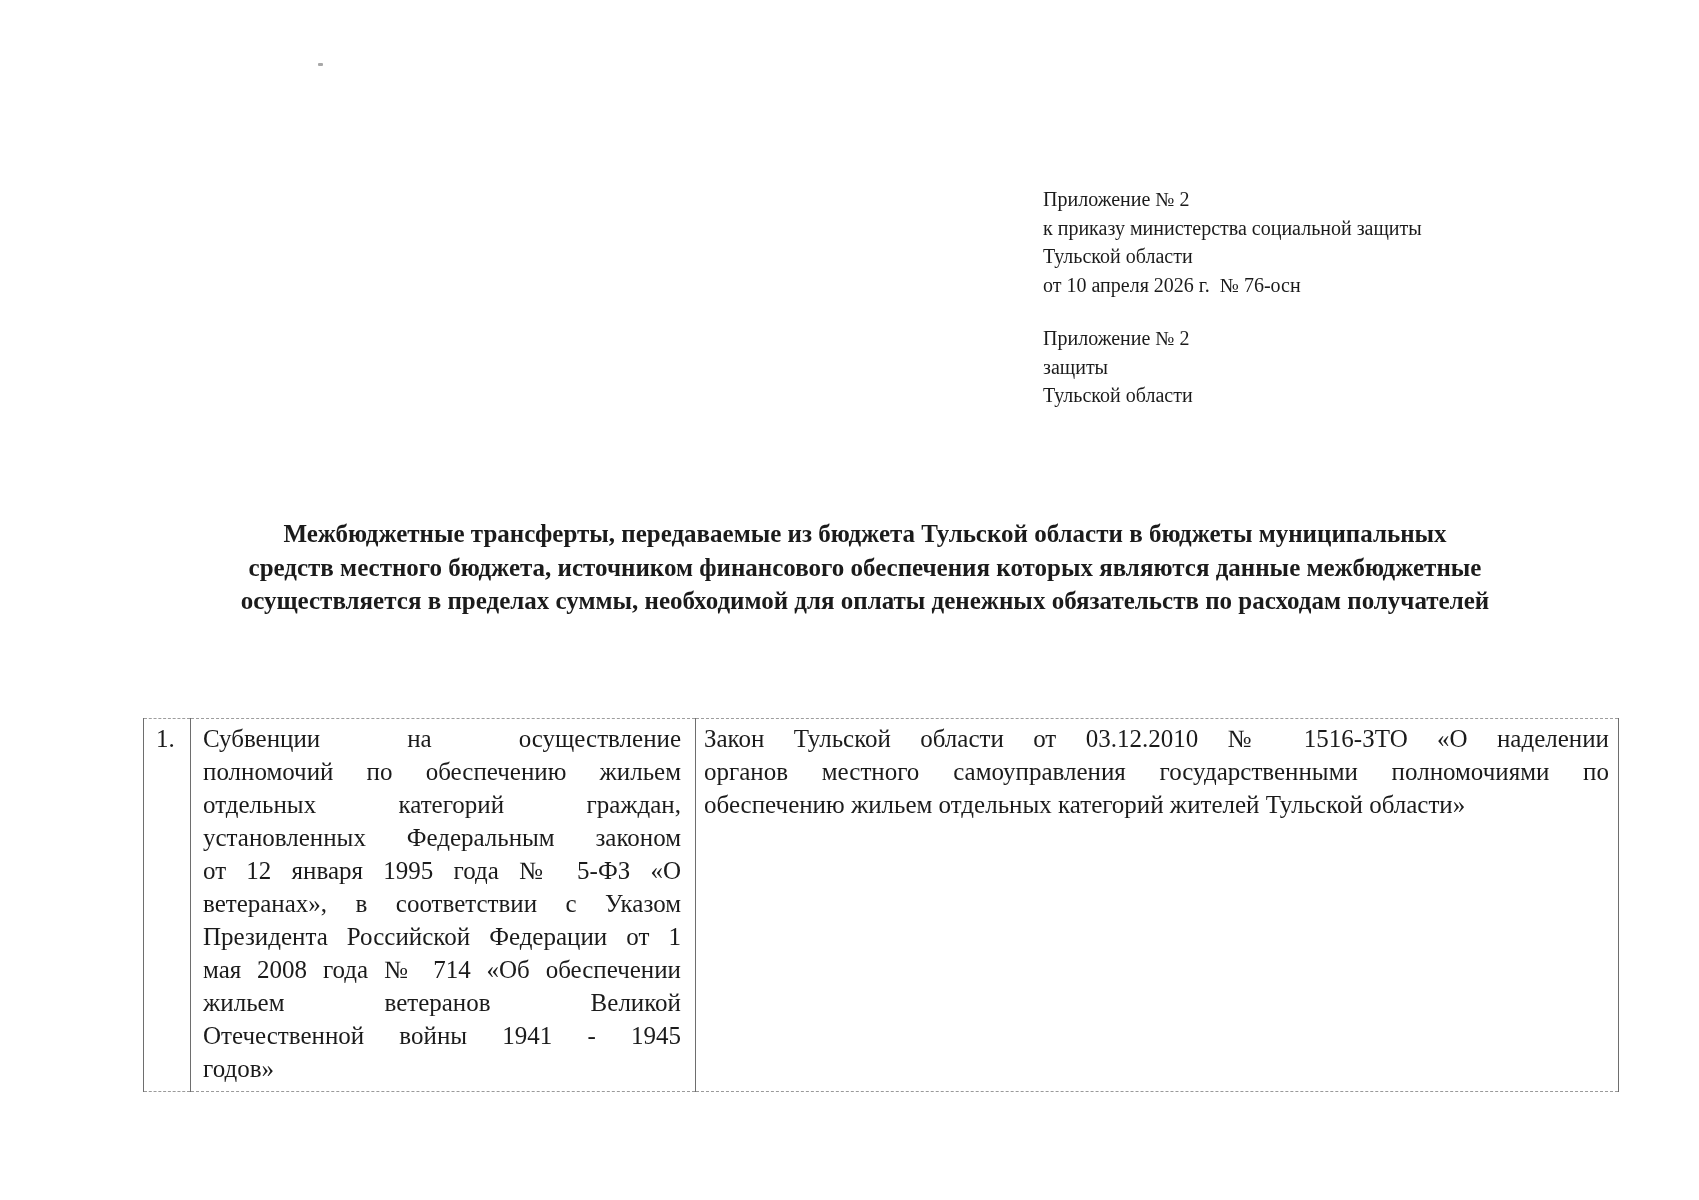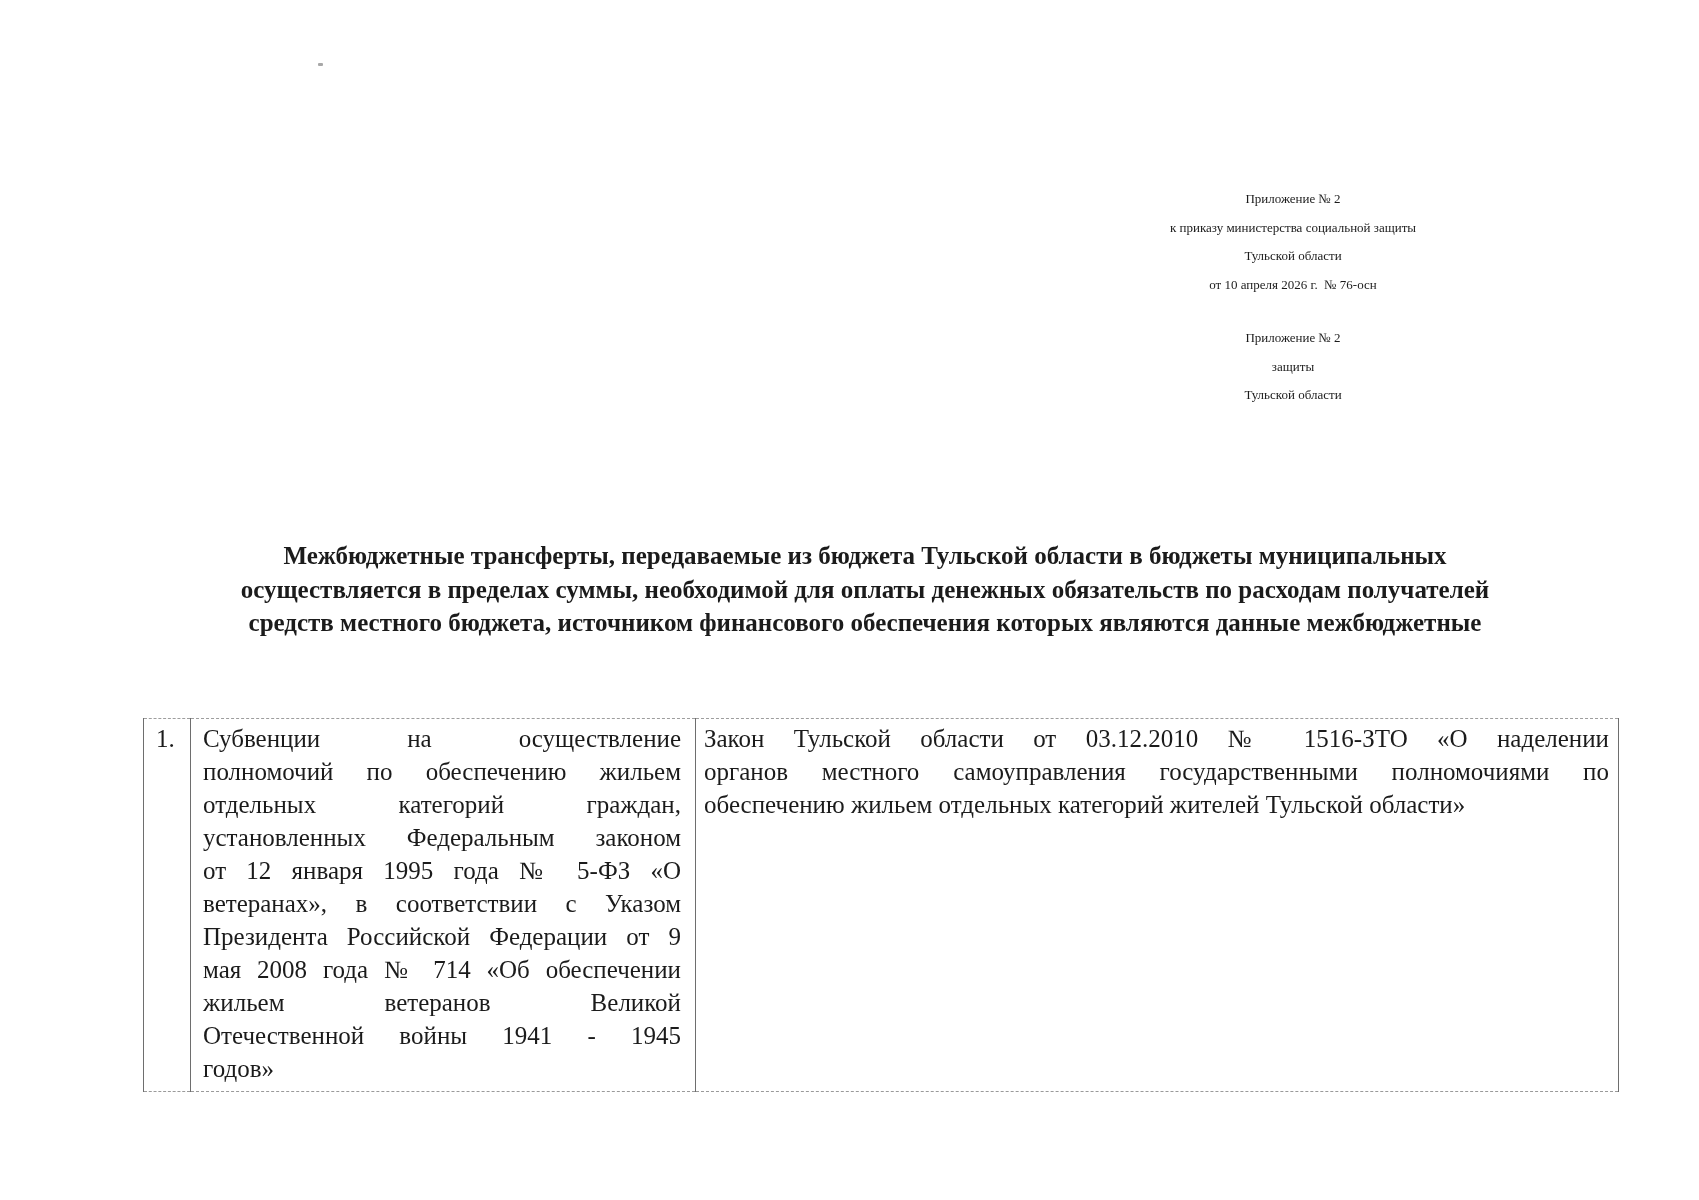--- a/index.html
+++ b/index.html
@@ -23,39 +23,38 @@
     height: 3px;
     background: #a8a8a8;
     border-radius: 1px;
   }
 
   
   .appendix {
     position: absolute;
     left: 1043px;
     width: 500px;
-    text-align: center;
-    font-size: 13px;
+    text-align: left;
+    font-size: 20px;
     line-height: 28.6px;
   }
   .appendix div { white-space: nowrap; }
   .appendix-1 { top: 185px; }
   .appendix-2 { top: 324px; }
 
   
   .doc-title {
     position: absolute;
     left: 120px;
     top: 517px;
     width: 1490px;
     text-align: center;
     font-weight: bold;
     font-size: 25px;
     line-height: 33.6px;
-    margin-top: 22px;
   }
   .doc-title div { white-space: nowrap; }
 
   
   .doc-table {
     position: absolute;
     left: 143px;
     top: 718px;
     width: 1475px;
     border-collapse: collapse;
@@ -93,41 +92,41 @@
     </div>
 
   <div class="appendix appendix-2">
       <div>Приложение № 2</div>
       <div>защиты</div>
       <div>Тульской области</div>
     </div>
 
   <div class="doc-title">
       <div>Межбюджетные трансферты, передаваемые из бюджета Тульской области в бюджеты муниципальных</div>
+      <div>средств местного бюджета, источником финансового обеспечения которых являются данные межбюджетные</div>
       <div>осуществляется в пределах суммы, необходимой для оплаты денежных обязательств по расходам получателей</div>
-      <div>средств местного бюджета, источником финансового обеспечения которых являются данные межбюджетные</div>
     </div>
 
   <table class="doc-table">
     <colgroup>
       <col style="width:47px">
       <col style="width:505px">
       <col style="width:923px">
     </colgroup>
     <tbody>
       <tr>
         <td class="num-cell">1.</td>
         <td class="cell-transfer">
             <div class="jl">Субвенции на осуществление</div>
             <div class="jl">полномочий по обеспечению жильем</div>
             <div class="jl">отдельных категорий граждан,</div>
             <div class="jl">установленных Федеральным законом</div>
             <div class="jl">от 12 января 1995 года № 5-ФЗ «О</div>
             <div class="jl">ветеранах», в соответствии с Указом</div>
-            <div class="jl">Президента Российской Федерации от 9</div>
+            <div class="jl">Президента Российской Федерации от 1</div>
             <div class="jl">мая 2008 года № 714 «Об обеспечении</div>
             <div class="jl">жильем ветеранов Великой</div>
             <div class="jl">Отечественной войны 1941 - 1945</div>
             <div>годов»</div>
           </td>
         <td class="cell-basis">
             <div class="jl">Закон Тульской области от 03.12.2010 № 1516-ЗТО «О наделении</div>
             <div class="jl">органов местного самоуправления государственными полномочиями по</div>
             <div>обеспечению жильем отдельных категорий жителей Тульской области»</div>
           </td>

